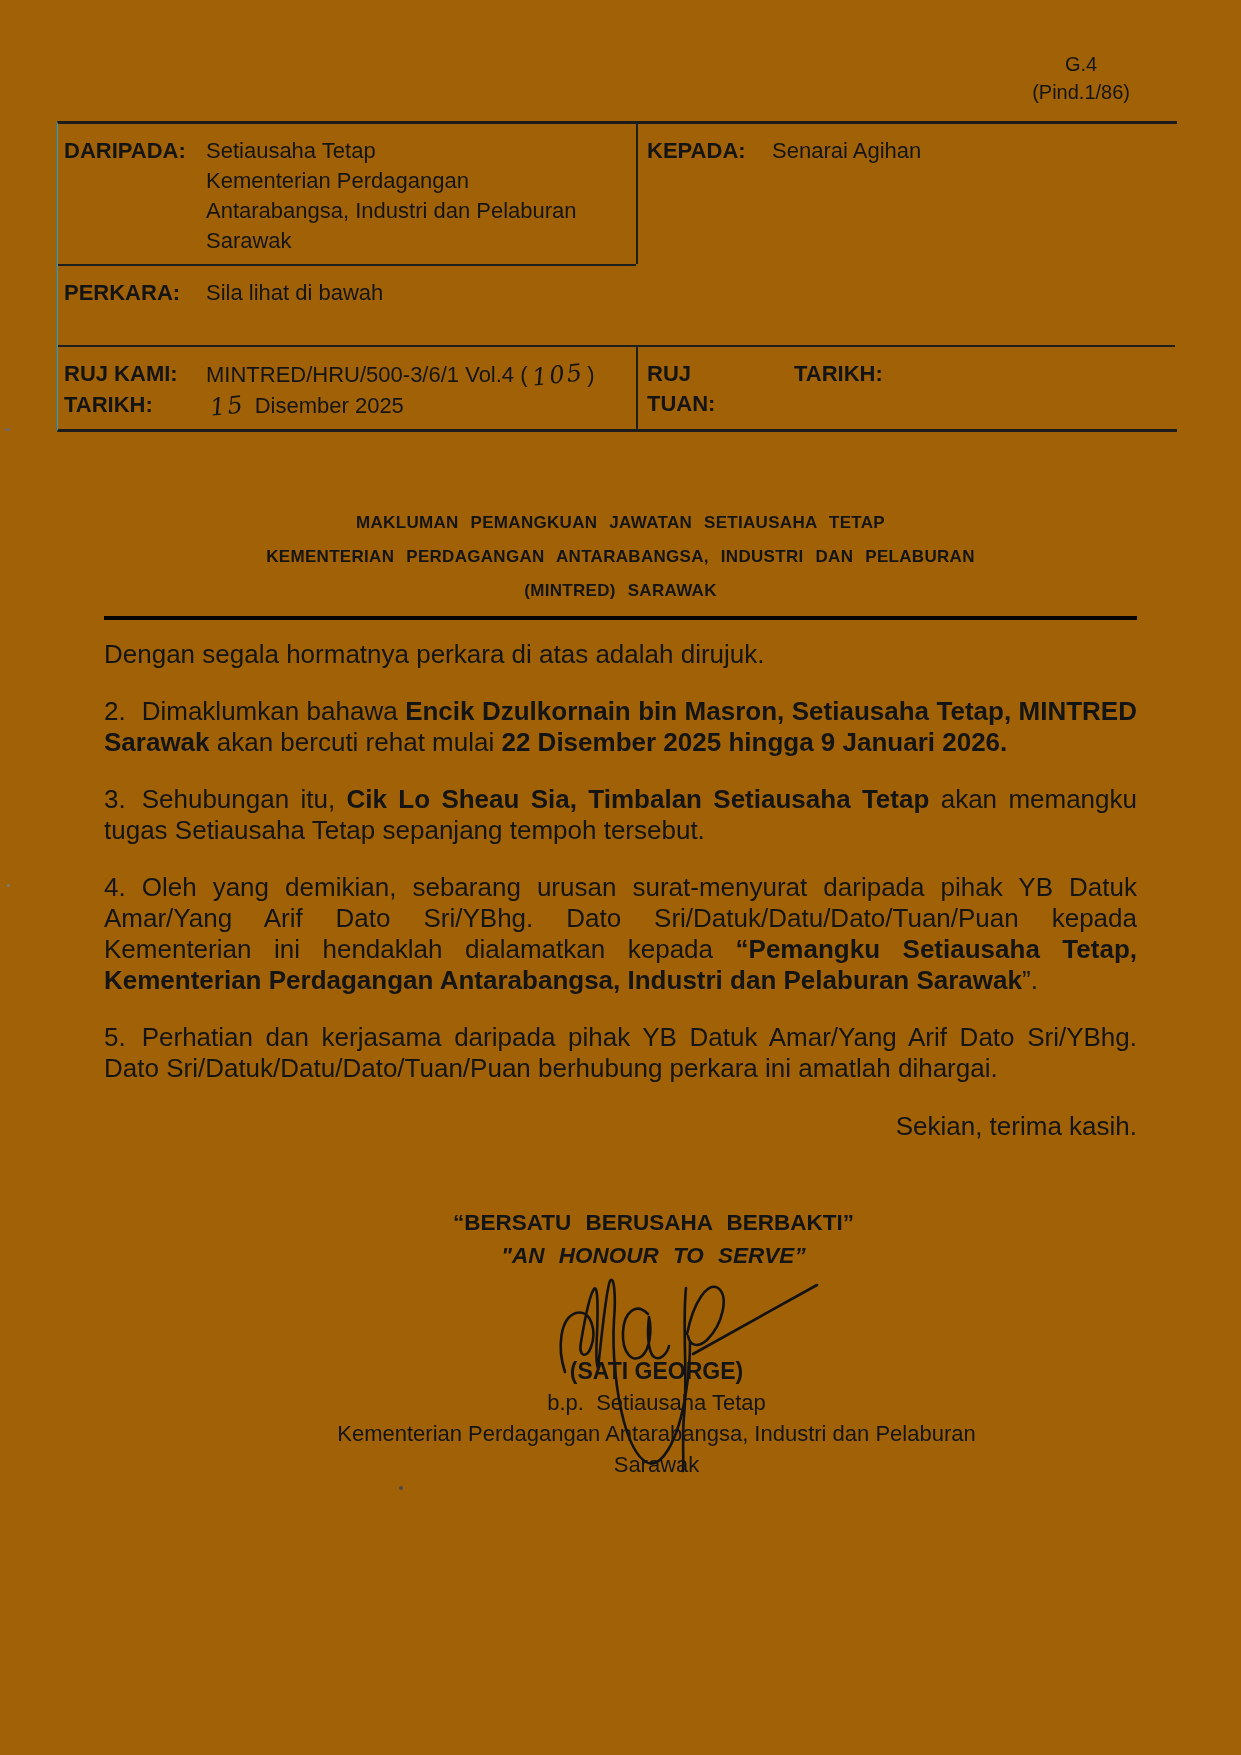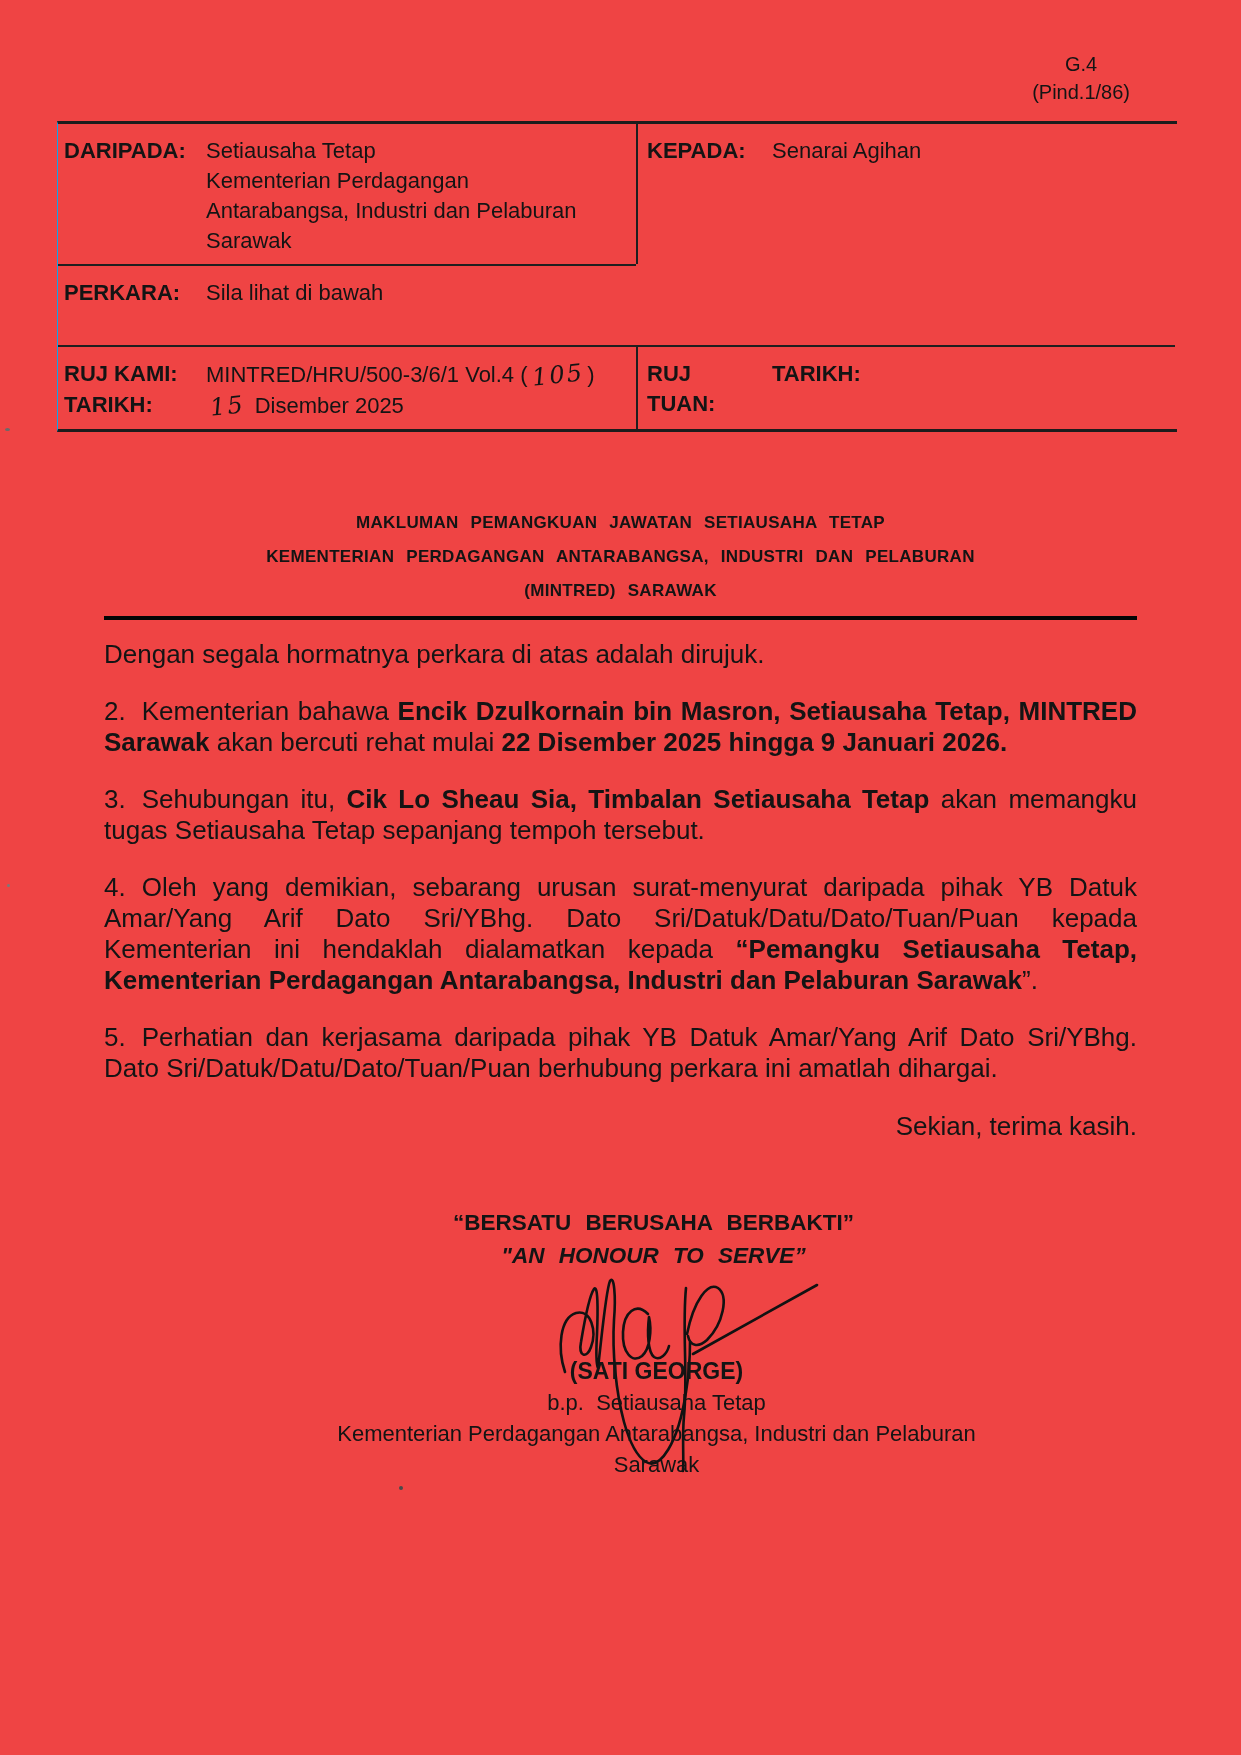--- a/index.html
+++ b/index.html
@@ -1,20 +1,20 @@
 <!DOCTYPE html>
 <html><head>
 <meta charset="utf-8">
 <style>
   html,body{margin:0;padding:0;background:#e8e8e8;}
   .page{
     position:relative;
     width:1241px;height:1755px;
     margin:0 auto;
-    background:#ef4444;
+    background:#a16207;
     color:#141414;
     font-family:"Liberation Sans","DejaVu Sans",sans-serif;
     overflow:hidden;
   }
   
   .corner{padding:50px 111px 0 0;text-align:right;font-size:20px;line-height:28px;}
   .corner-inner{display:inline-block;text-align:center;}
 
   
   .title-row{margin-top:28px;text-align:center;}
@@ -34,21 +34,21 @@
   .trow + .trow .cell{border-top:2px solid #1f1f1f;}
   .cell{padding:12px 8px 8px 6px;box-sizing:border-box;}
   .cell.right{border-left:2px solid #1f1f1f;padding-left:9px;}
   .r1 .cell{min-height:120px;}
   .r2 .cell{min-height:81px;}
   .r3 .cell{min-height:77px;}
   .fieldrow{display:flex;align-items:flex-start;}
   .flabel{font-weight:bold;flex:none;width:142px;}
   .cell.right .flabel{width:125px;}
   .preline{white-space:pre-line;}
-  .tuan-wrap{display:flex;}
+  .tuan-wrap{display:flex;gap:22px;}
   .tuan-wrap .flabel{width:235px;}
   .handwrite{
     display:inline-block;font-family:"DejaVu Serif",serif;font-style:italic;
     font-size:24px;letter-spacing:2px;transform:rotate(-6deg) translateY(1px);
     margin:0 4px;
   }
 
   
   .subject{margin:74px 104px 0;text-align:center;font-weight:bold;
     font-size:17px;line-height:34px;word-spacing:7px;letter-spacing:.3px;}
@@ -143,21 +143,21 @@
   <div class="subject">
     <div>MAKLUMAN PEMANGKUAN JAWATAN SETIAUSAHA TETAP</div>
     <div>KEMENTERIAN PERDAGANGAN ANTARABANGSA, INDUSTRI DAN PELABURAN</div>
     <div>(MINTRED) SARAWAK</div>
   </div>
   <hr class="subject-rule">
 
   <div class="bodytext">
     <p class="para left first">Dengan segala hormatnya perkara di atas adalah dirujuk.</p>
 
-    <p class="para"><span class="pnum">2.</span><span>Kementerian bahawa </span><b>Encik Dzulkornain bin Masron, Setiausaha Tetap, MINTRED Sarawak</b><span> akan bercuti rehat mulai </span><b>22 Disember 2025 hingga 9 Januari 2026.</b></p>
+    <p class="para"><span class="pnum">2.</span><span>Dimaklumkan bahawa </span><b>Encik Dzulkornain bin Masron, Setiausaha Tetap, MINTRED Sarawak</b><span> akan bercuti rehat mulai </span><b>22 Disember 2025 hingga 9 Januari 2026.</b></p>
 
     <p class="para"><span class="pnum">3.</span><span>Sehubungan itu, </span><b>Cik Lo Sheau Sia, Timbalan Setiausaha Tetap</b><span> akan memangku tugas Setiausaha Tetap sepanjang tempoh tersebut.</span></p>
 
     <p class="para"><span class="pnum">4.</span><span>Oleh yang demikian, sebarang urusan surat-menyurat daripada pihak YB Datuk Amar/Yang Arif Dato Sri/YBhg. Dato Sri/Datuk/Datu/Dato/Tuan/Puan kepada Kementerian ini hendaklah dialamatkan kepada </span><b>“Pemangku Setiausaha Tetap, Kementerian Perdagangan Antarabangsa, Industri dan Pelaburan Sarawak</b><span>”.</span></p>
 
     <p class="para"><span class="pnum">5.</span><span>Perhatian dan kerjasama daripada pihak YB Datuk Amar/Yang Arif Dato Sri/YBhg. Dato Sri/Datuk/Datu/Dato/Tuan/Puan berhubung perkara ini amatlah dihargai.</span></p>
 
     <p class="para closing">Sekian, terima kasih.</p>
   </div>
 

